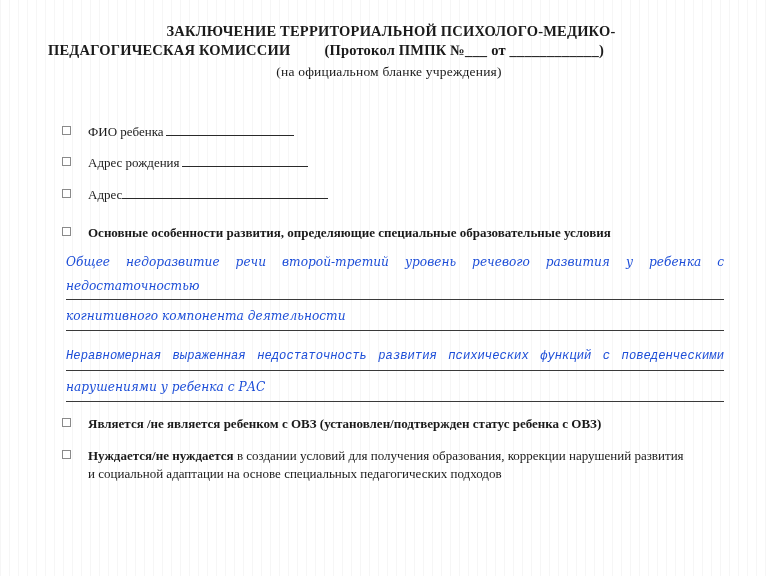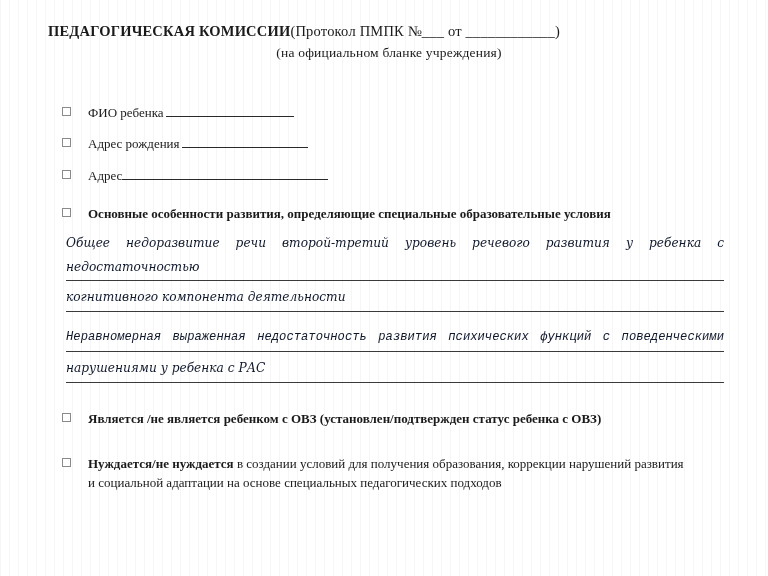--- a/index.html
+++ b/index.html
@@ -49,21 +49,22 @@
     display: block;
     padding-left: 14px;
   }
   .title-line2 {
     display: block;
     text-align: left;
     padding-left: 4px;
     white-space: nowrap;
   }
   .title-line2 .proto {
-    font-weight: normal;
+    font-weight: bold;
+    padding-left: 34px;
   }
   .subtitle {
     display: block;
     text-align: center;
     font-weight: normal;
     font-size: 13.5px;
     margin-top: 3px;
     padding-left: 10px;
   }
 
@@ -115,58 +116,59 @@
   .section-title {
     font-weight: bold;
     font-size: 13px;
   }
 
   .handwritten {
     font-family: "DejaVu Serif", serif;
     font-style: italic;
     font-size: 12.2px;
     line-height: 1.95;
-    color: #0f172a;
+    color: #1d4ed8;
     margin-top: 10px;
     padding-left: 4px;
   }
   .hw-justify {
     display: block;
     border-bottom: 1px solid #3a3a3a;
     padding-bottom: 1px;
     margin-bottom: 5px;
     text-align: justify;
     text-align-last: justify;
   }
   .hw-gap { margin-top: 14px; font-family: Liberation Mono, monospace; }
   .hw-short { text-align-last: left; }
 
   
   .statement {
     display: flex;
     align-items: baseline;
-    margin-top: 27px;
+    margin-top: 13px;
     padding-left: 18px;
   }
   .statement-text {
     font-size: 13px;
     line-height: 1.45;
     max-width: 600px;
   }
   .st-strong { font-weight: bold; }
   .st-normal { font-weight: normal; }
 </style>
 </head>
 <body>
 
 <div class="page"></div>
 
 <div class="content">
 
   <div class="title-block">
+    <span class="title-line1">ЗАКЛЮЧЕНИЕ  ТЕРРИТОРИАЛЬНОЙ  ПСИХОЛОГО-МЕДИКО-</span>
     <span class="title-line2">
       <span>ПЕДАГОГИЧЕСКАЯ  КОМИССИИ</span><span class="proto">(Протокол ПМПК №___ от ____________)</span>
     </span>
     <span class="subtitle">(на официальном бланке  учреждения)</span>
   </div>
 
   <div class="fields">
 
     <div class="field-row">
       <span class="bullet"></span>

